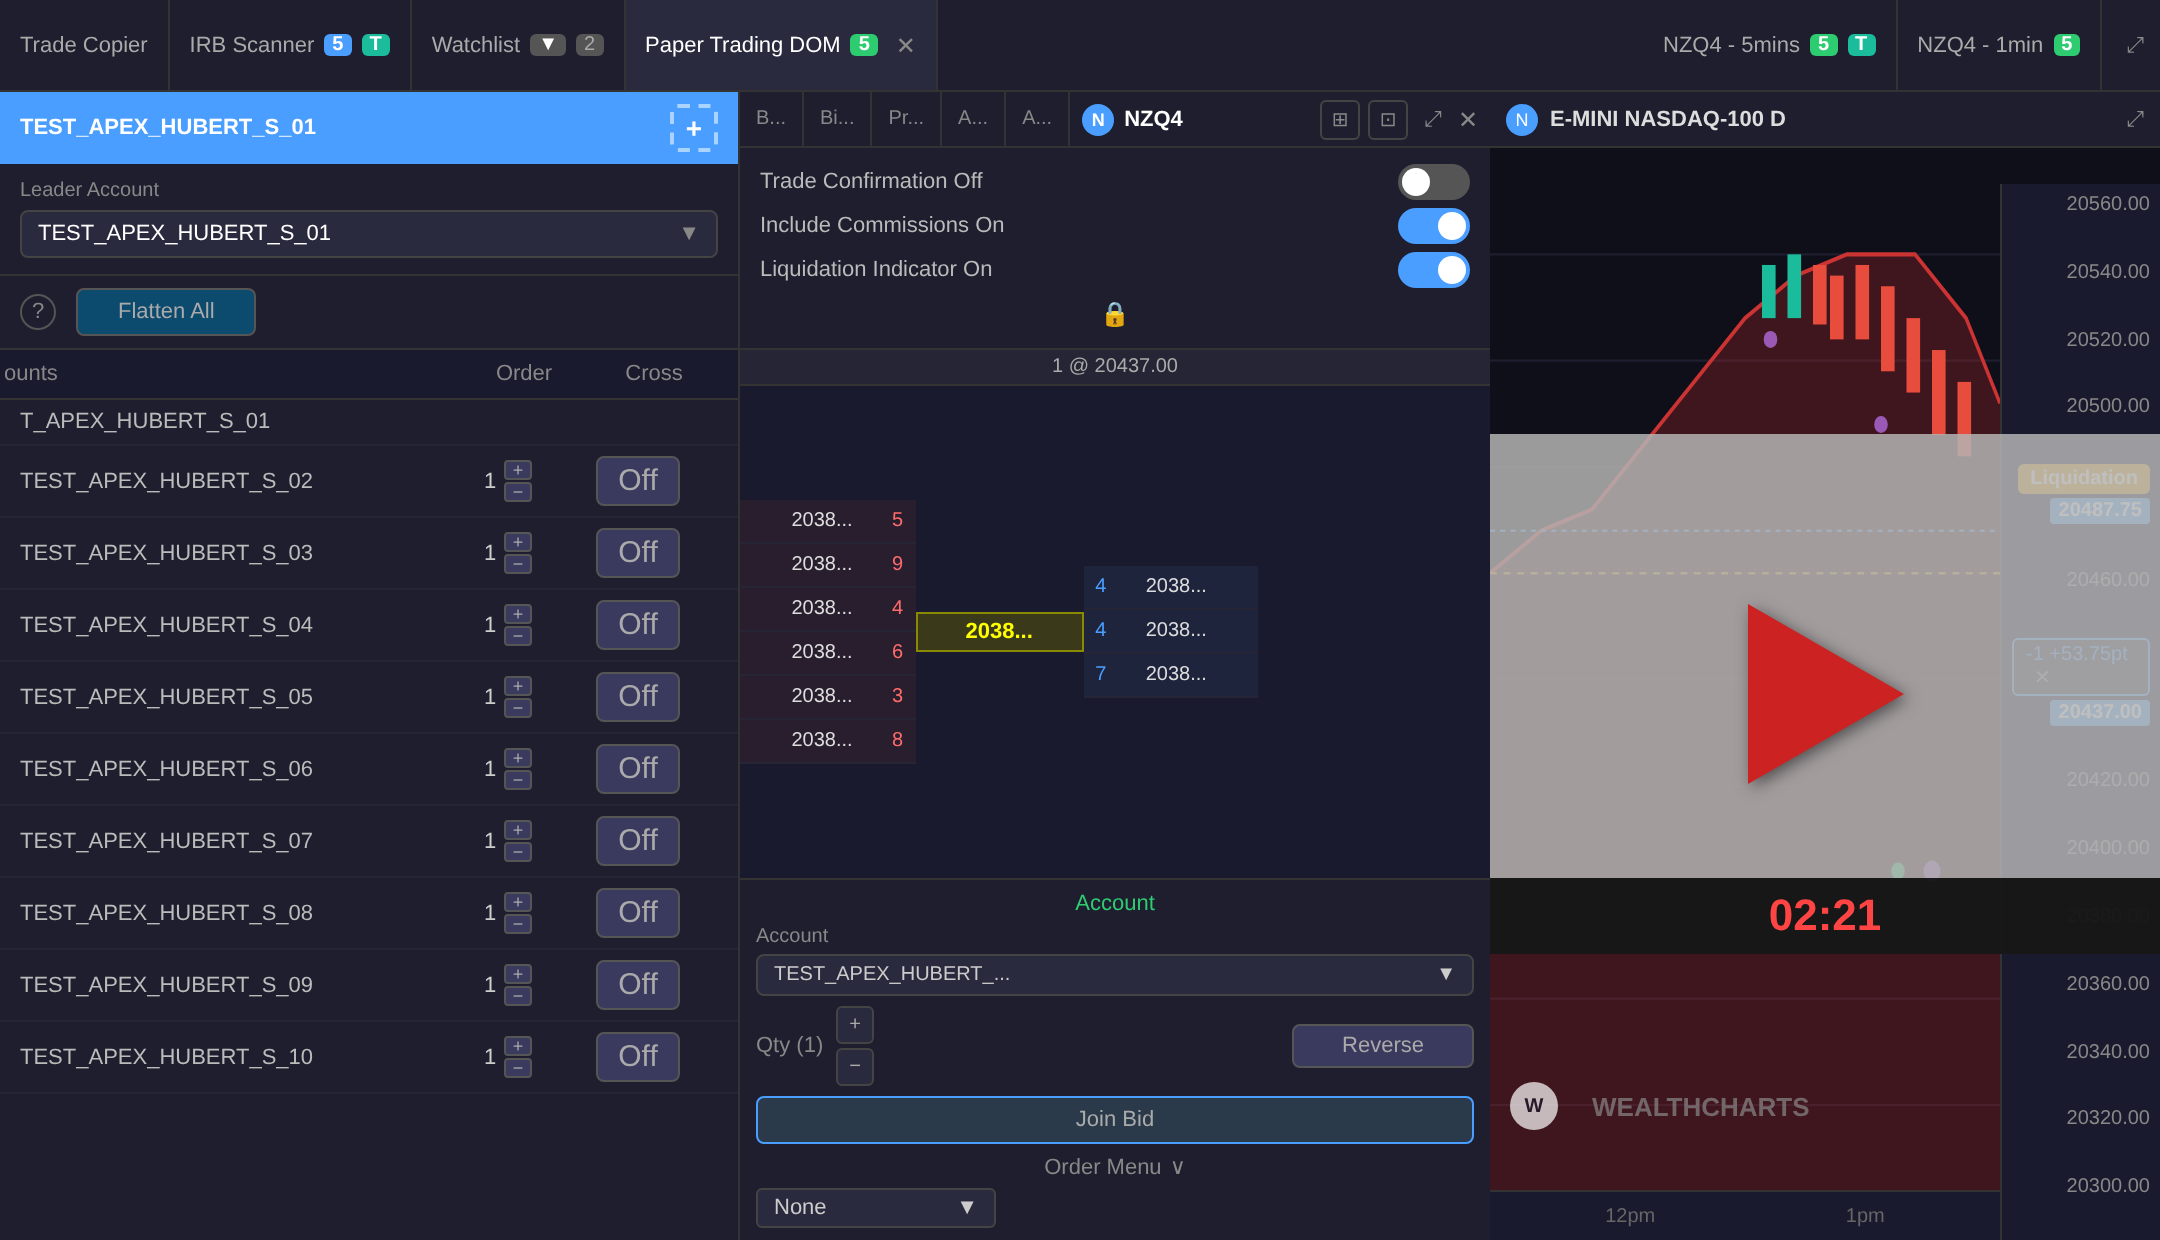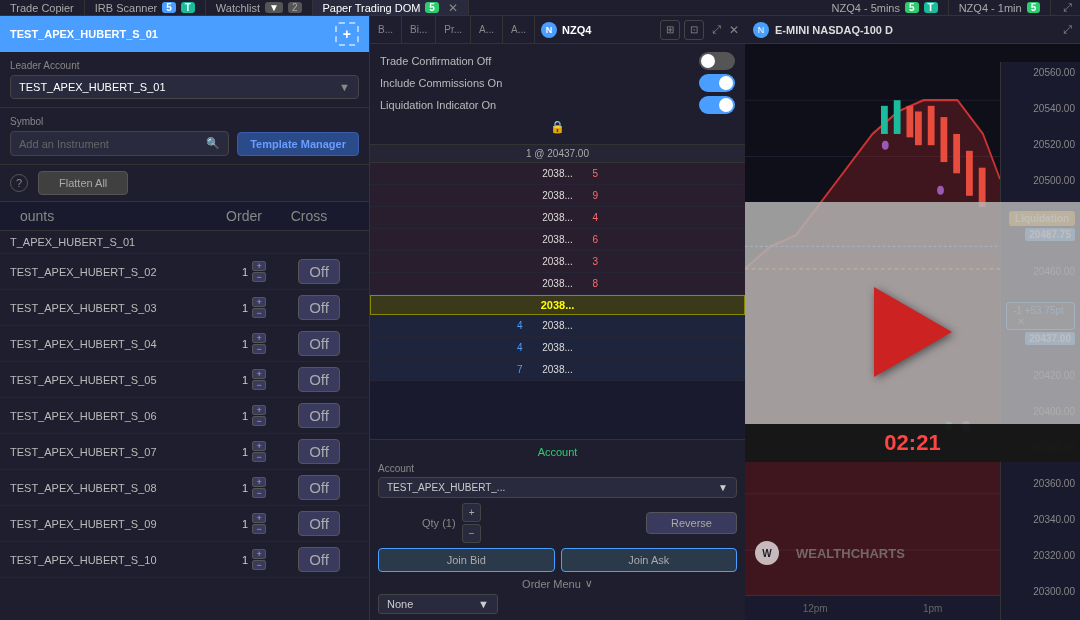--- a/index.html
+++ b/index.html
@@ -11,21 +11,21 @@
       font-family: Arial, sans-serif;
       font-size: 12px;
       color: #ccc;
       display: flex;
       flex-direction: column;
     }
 
     
     .top-bar {
       display: flex;
-      height: 16px;
+      height: 46px;
       background: #1e1e2e;
       border-bottom: 1px solid #333;
       align-items: center;
     }
     .top-tab {
       padding: 0 10px;
       height: 100%;
       display: flex;
       align-items: center;
       font-size: 11px;
@@ -163,34 +163,34 @@
       border: 1px solid #555;
       border-radius: 50%;
       display: flex;
       align-items: center;
       justify-content: center;
       font-size: 11px;
       color: #888;
       cursor: pointer;
     }
     .flatten-btn {
-      background: #404040;
+      background: #0c4a6e;
       color: #aaa;
       border: 1px solid #555;
       border-radius: 4px;
       padding: 5px 20px;
       font-size: 11px;
       cursor: pointer;
     }
 
     .accounts-header {
       display: flex;
-      padding: 6px 20px;
+      padding: 6px 2px;
       background: #1a1a2e;
-      font-size: 14px;
+      font-size: 11px;
       color: #888;
       border-bottom: 1px solid #333;
     }
     .col-account { flex: 1; }
     .col-ratio { width: 50px; text-align: center; }
     .col-cross { width: 80px; text-align: center; }
 
     .accounts-list {
       flex: 1;
       overflow-y: auto;
@@ -389,21 +389,21 @@
     .join-btn {
       flex: 1;
       background: #2a3a4a;
       color: #aaa;
       border: 1px solid #4a9eff;
       border-radius: 4px;
       padding: 5px;
       font-size: 11px;
       cursor: pointer;
     }
-    .qty-label { font-size: 11px; color: #888; margin-left: 44px; }
+    .qty-label { font-size: 11px; color: #888; }
     .qty-btn {
       background: #2a2a3e;
       border: 1px solid #444;
       color: #aaa;
       padding: 3px 6px;
       font-size: 10px;
       border-radius: 3px;
       cursor: pointer;
     }
     .account-select-row {
@@ -660,30 +660,20 @@
     </div>
 
     <div class="leader-section">
       <div class="section-label">Leader Account</div>
       <div class="dropdown-select">
         <span>TEST_APEX_HUBERT_S_01</span>
         <span class="dropdown-arrow">▼</span>
       </div>
     </div>
 
-    <div class="symbol-section">
-      <div class="section-label">Symbol</div>
-      <div class="symbol-row">
-        <div class="instrument-input">
-          <span style="color:#666;">Add an Instrument</span>
-          <span style="color:#666;">🔍</span>
-        </div>
-        <button class="template-btn">Template Manager</button>
-      </div>
-    </div>
 
     <div class="flatten-row">
       <div class="help-icon">?</div>
       <button class="flatten-btn">Flatten All</button>
     </div>
 
     <div class="accounts-header">
       <div class="col-account">ounts</div>
       <div class="col-ratio">Order</div>
       <div class="col-cross">Cross</div>
@@ -860,21 +850,21 @@
       </div>
       <div class="lock-icon-row">
         <span>🔒</span>
       </div>
     </div>
 
     <div style="background:#252535;padding:3px 6px;text-align:center;font-size:10px;color:#aaa;border-bottom:1px solid #333;">
       <span>1 @ 20437.00</span>
     </div>
 
-    <div style="flex:1;overflow:hidden;display:flex;flex-direction:column;">
+    <div style="flex:1;overflow:hidden;display:flex;flex-direction:row;align-items:center;">
 
       <div style="display:flex;flex-direction:column;">
         <div class="dom-row" style="background:rgba(100,50,50,0.2)">
           <div style="flex:1;text-align:right;color:#888;font-size:10px;"></div>
           <div style="width:70px;text-align:center;color:#ddd;font-size:10px;">2038...</div>
           <div style="flex:1;color:#ff6b6b;font-size:10px;">5</div>
         </div>
         <div class="dom-row" style="background:rgba(100,50,50,0.2)">
           <div style="flex:1;text-align:right;color:#888;font-size:10px;"></div>
           <div style="width:70px;text-align:center;color:#ddd;font-size:10px;">2038...</div>
@@ -949,21 +939,20 @@
             <button class="qty-btn">+</button>
             <button class="qty-btn">−</button>
           </div>
         </div>
         <button class="reverse-btn">Reverse</button>
       </div>
 
 
       <div class="order-buttons-row">
         <button class="join-btn">Join Bid</button>
-        <button class="join-btn">Join Ask</button>
       </div>
 
       <div class="order-menu-row">
         <span>Order Menu</span>
         <span>∨</span>
       </div>
 
       <div class="adv-order-select">
         <span>None</span>
         <span>▼</span>

